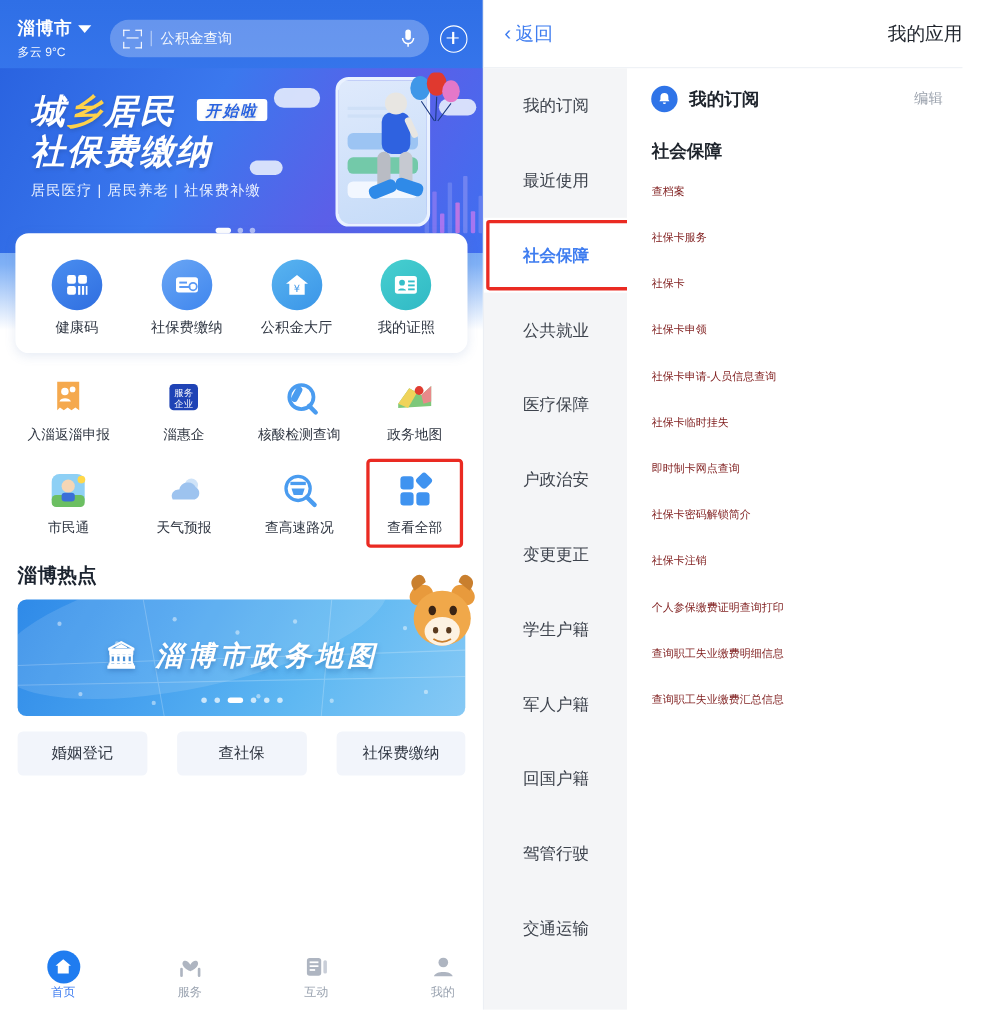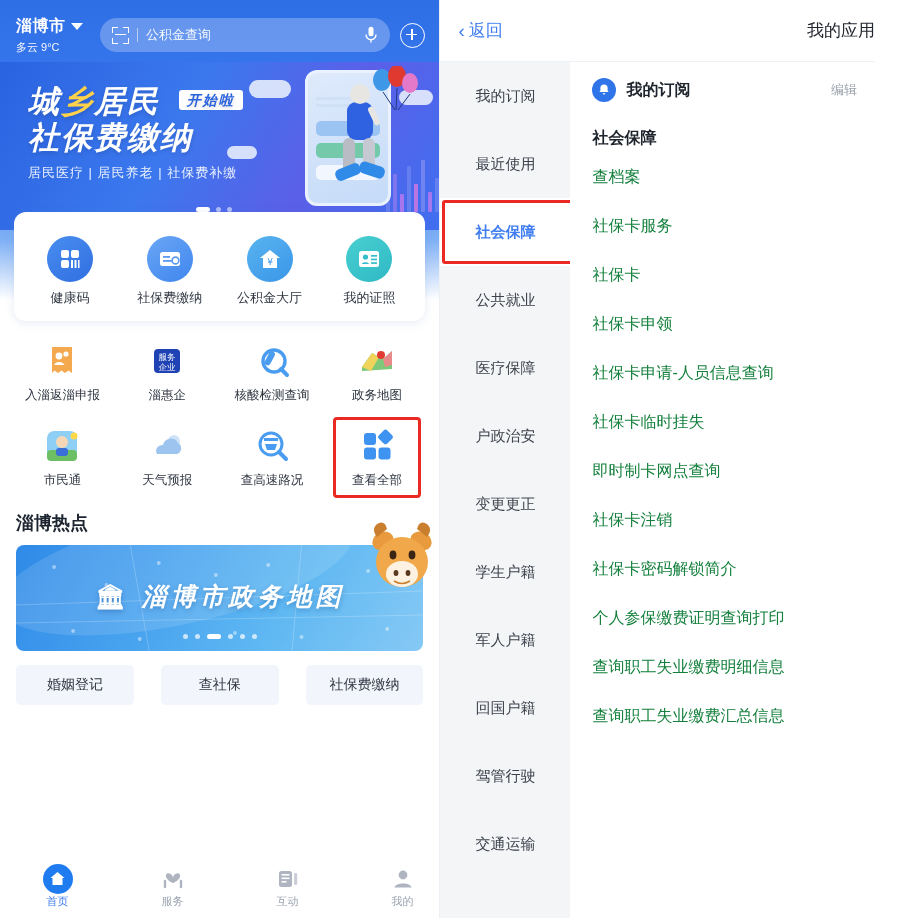--- a/index.html
+++ b/index.html
@@ -225,21 +225,21 @@
   .sub-head {
     display: flex; align-items: center; gap: 10px; padding: 16px 18px 8px 22px;
   }
   .bell-circle {
     width: 24px; height: 24px; border-radius: 50%; background: #2f74e8;
     display: flex; align-items: center; justify-content: center; flex: 0 0 auto;
   }
   .sub-title { font-size: 16px; font-weight: bold; color: #1e242c; flex: 1; }
   .edit-link { font-size: 13px; color: #9aa1ac; }
   .sec-title { font-size: 16px; font-weight: bold; color: #1e242c; padding: 18px 22px 4px 22px; }
-  .svc-item { font-size: 16px; color: #15803d; padding: 14px 22px 14px 22px; }
+  .svc-item { font-size: 10px; color: #7f1d1d; padding: 14px 22px 14px 22px; }
 </style>
 </head>
 <body>
 
 <div class="screen">
 
   <div class="left-panel">
     <div class="blue-bg"></div>
 
     <div class="top-bar">
@@ -642,22 +642,22 @@
 
         <div class="sec-title">社会保障</div>
 
         <div class="svc-item">查档案</div>
         <div class="svc-item">社保卡服务</div>
         <div class="svc-item">社保卡</div>
         <div class="svc-item">社保卡申领</div>
         <div class="svc-item">社保卡申请-人员信息查询</div>
         <div class="svc-item">社保卡临时挂失</div>
         <div class="svc-item">即时制卡网点查询</div>
+        <div class="svc-item">社保卡密码解锁简介</div>
         <div class="svc-item">社保卡注销</div>
-        <div class="svc-item">社保卡密码解锁简介</div>
         <div class="svc-item">个人参保缴费证明查询打印</div>
         <div class="svc-item">查询职工失业缴费明细信息</div>
         <div class="svc-item">查询职工失业缴费汇总信息</div>
       </div>
     </div>
   </div>
 
 </div>
 
 </body></html>

